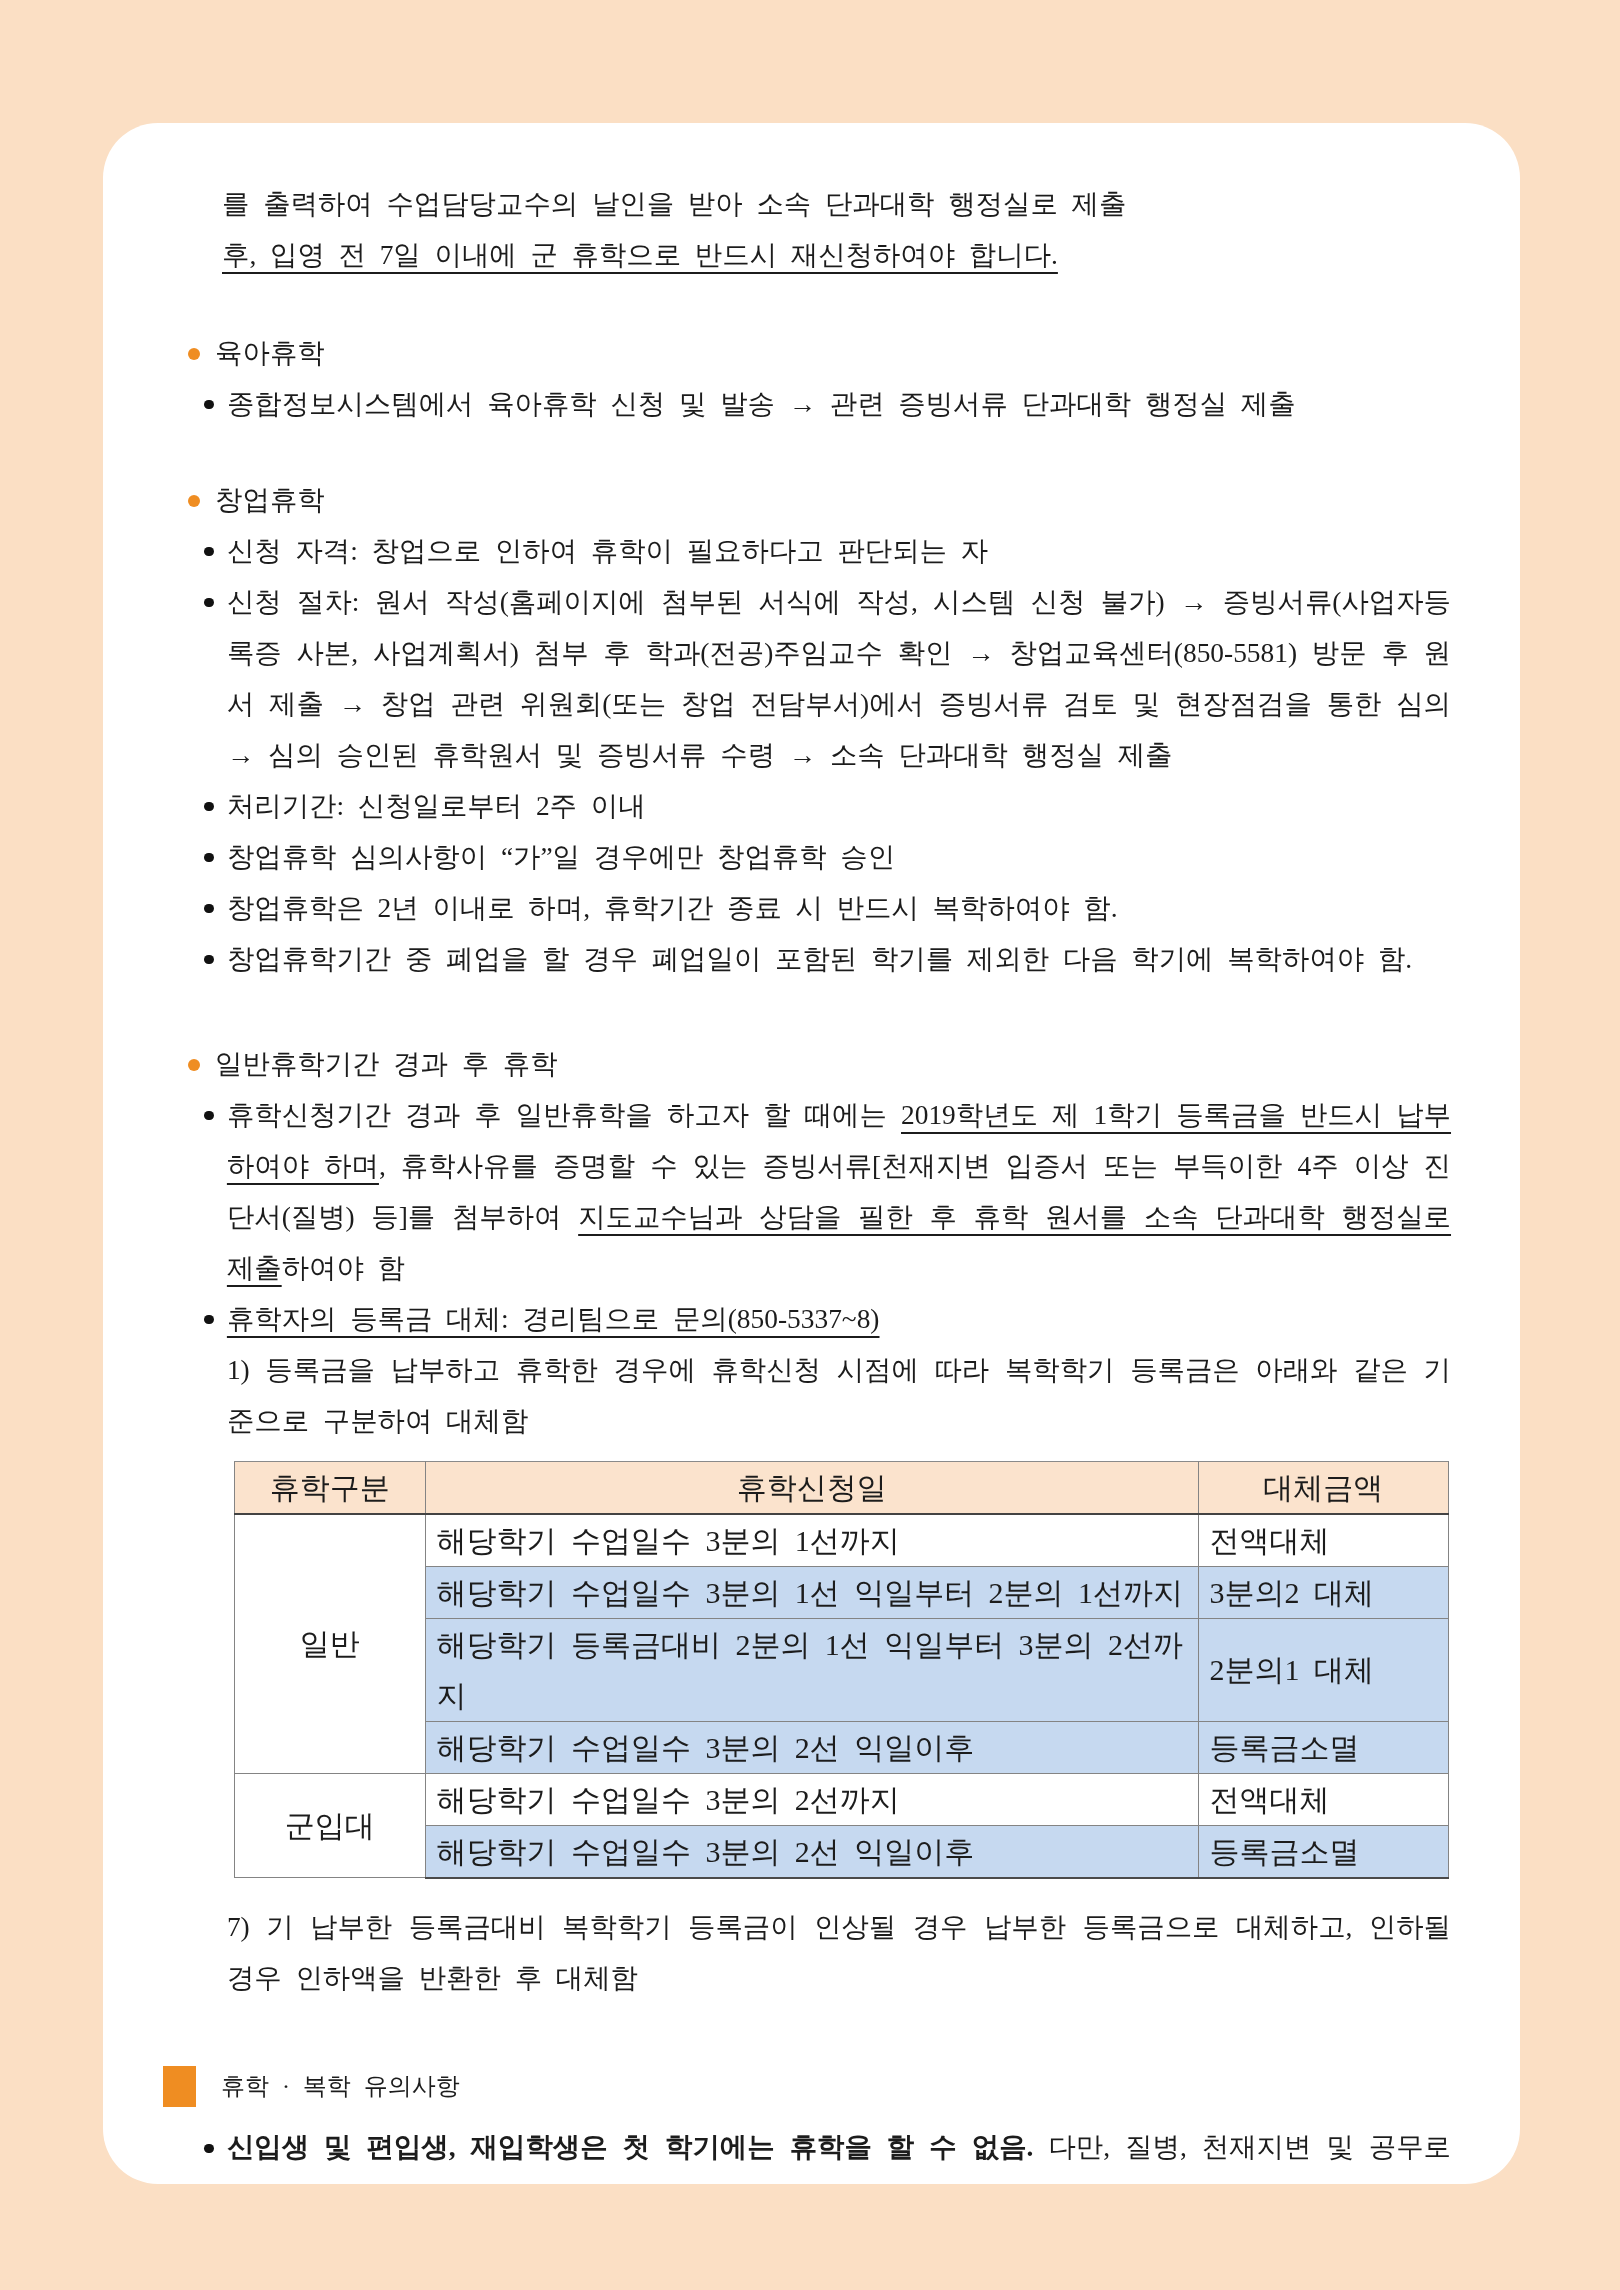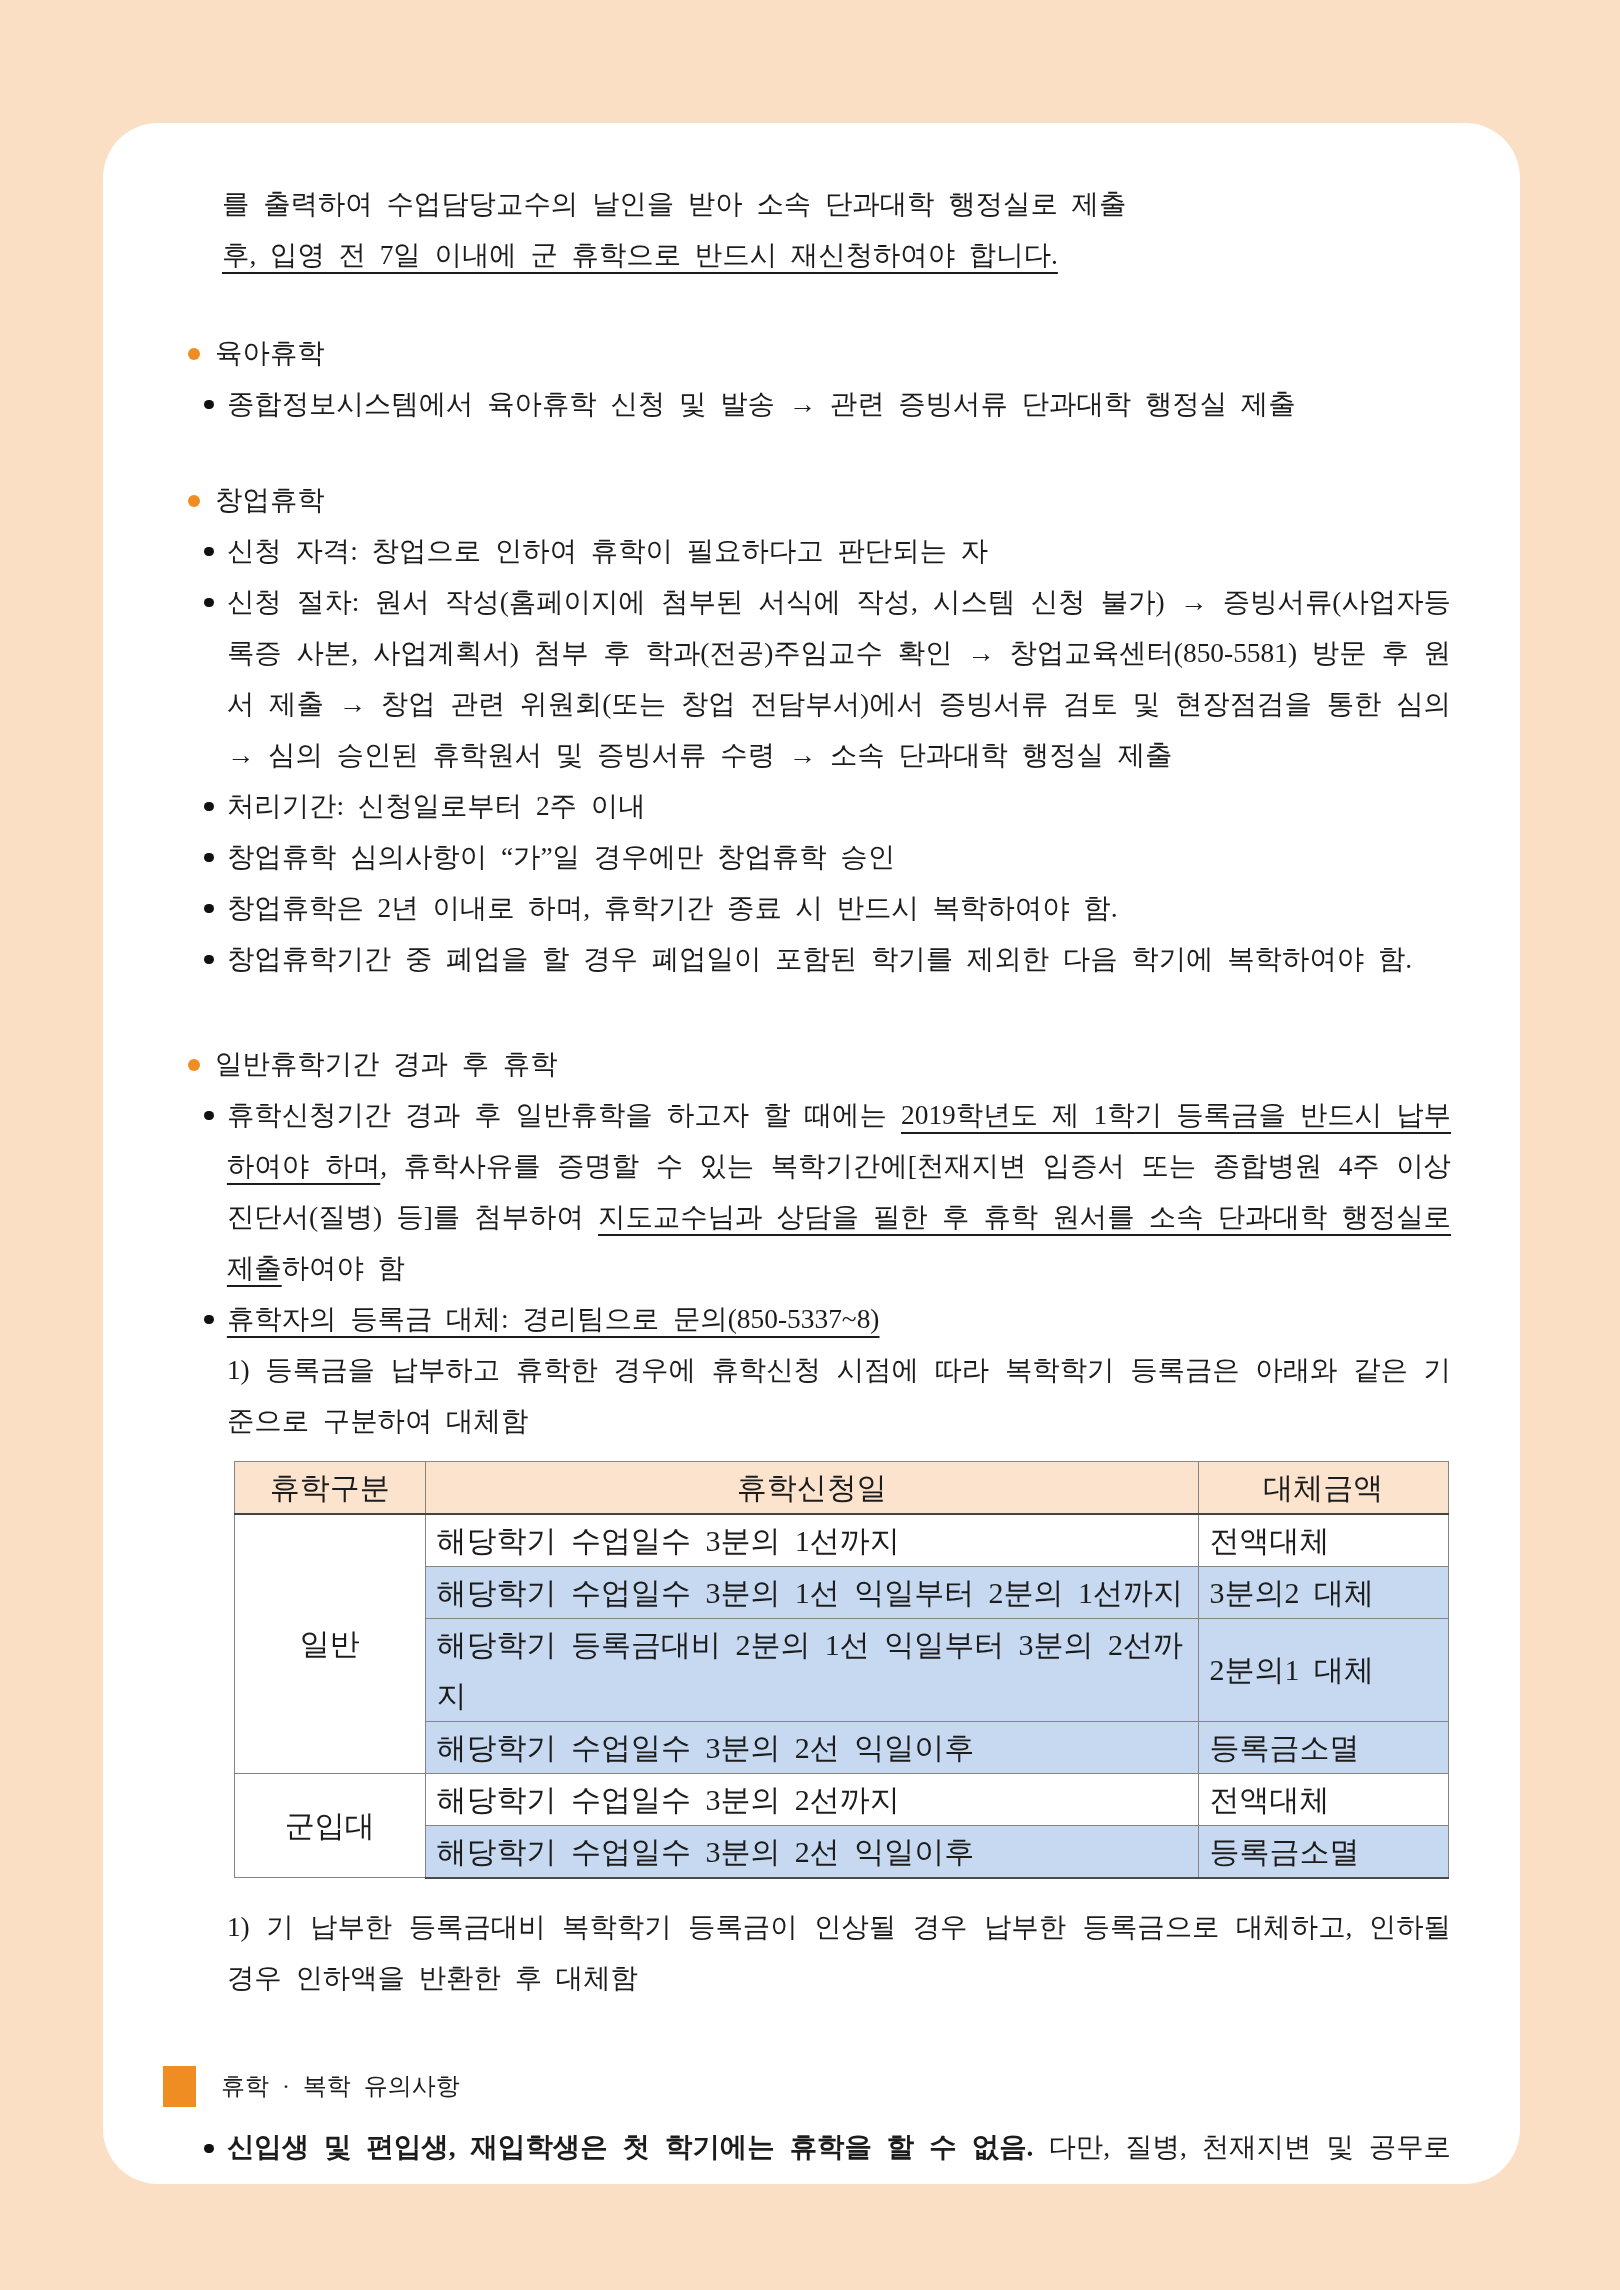--- a/index.html
+++ b/index.html
@@ -126,21 +126,21 @@
     <div class="item">
       <span>창업휴학기간 중 폐업을 할 경우 폐업일이 포함된 학기를 제외한 다음 학기에 복학하여야 함.</span>
     </div>
   </div>
 
   <div class="sec gap-lg">
     <div class="sec-title">
       <span>일반휴학기간 경과 후 휴학</span>
     </div>
     <div class="item">
-      <span>휴학신청기간 경과 후 일반휴학을 하고자 할 때에는 </span><span class="u">2019학년도 제 1학기 등록금을 반드시 납부하여야 하며</span><span>, 휴학사유를 증명할 수 있는 복학기간에[천재지변 입증서 또는 종합병원 4주 이상 진단서(질병) 등]를 첨부하여 </span><span class="u">지도교수님과 상담을 필한 후 휴학 원서를 소속 단과대학 행정실로 제출</span><span>하여야 함</span>
+      <span>휴학신청기간 경과 후 일반휴학을 하고자 할 때에는 </span><span class="u">2019학년도 제 1학기 등록금을 반드시 납부하여야 하며</span><span>, 휴학사유를 증명할 수 있는 증빙서류[천재지변 입증서 또는 부득이한 4주 이상 진단서(질병) 등]를 첨부하여 </span><span class="u">지도교수님과 상담을 필한 후 휴학 원서를 소속 단과대학 행정실로 제출</span><span>하여야 함</span>
     </div>
     <div class="item">
       <span class="u">휴학자의 등록금 대체: 경리팀으로 문의(850-5337~8)</span>
     </div>
     <div class="num">
       <span>1) 등록금을 납부하고 휴학한 경우에 휴학신청 시점에 따라 복학학기 등록금은 아래와 같은 기준으로 구분하여 대체함</span>
     </div>
 
     <table class="repl">
       <colgroup>
@@ -179,21 +179,21 @@
           <td class="amount">전액대체</td>
         </tr>
         <tr class="last">
           <td class="when hl">해당학기 수업일수 3분의 2선 익일이후</td>
           <td class="amount hl">등록금소멸</td>
         </tr>
       </tbody>
     </table>
 
     <div class="num" style="margin-top:23.5px;">
-      <span>1) 기 납부한 등록금대비 복학학기 등록금이 인상될 경우 납부한 등록금으로 대체하고, 인하될 경우 인하액을 반환한 후 대체함</span>
+      <span>7) 기 납부한 등록금대비 복학학기 등록금이 인상될 경우 납부한 등록금으로 대체하고, 인하될 경우 인하액을 반환한 후 대체함</span>
     </div>
   </div>
 
   <div class="notes">
     <div class="big-title">
       <span>휴학 · 복학 유의사항</span>
     </div>
     <div class="item" style="margin-top:5.9px;">
       <span style="font-weight:bold;">신입생 및 편입생, 재입학생은 첫 학기에는 휴학을 할 수 없음.</span><span> 다만, 질병, 천재지변 및 공무로 인한 부득이한 경우에 한하여 증빙서류를 첨부한 경우 휴학 가능함</span>
     </div>

